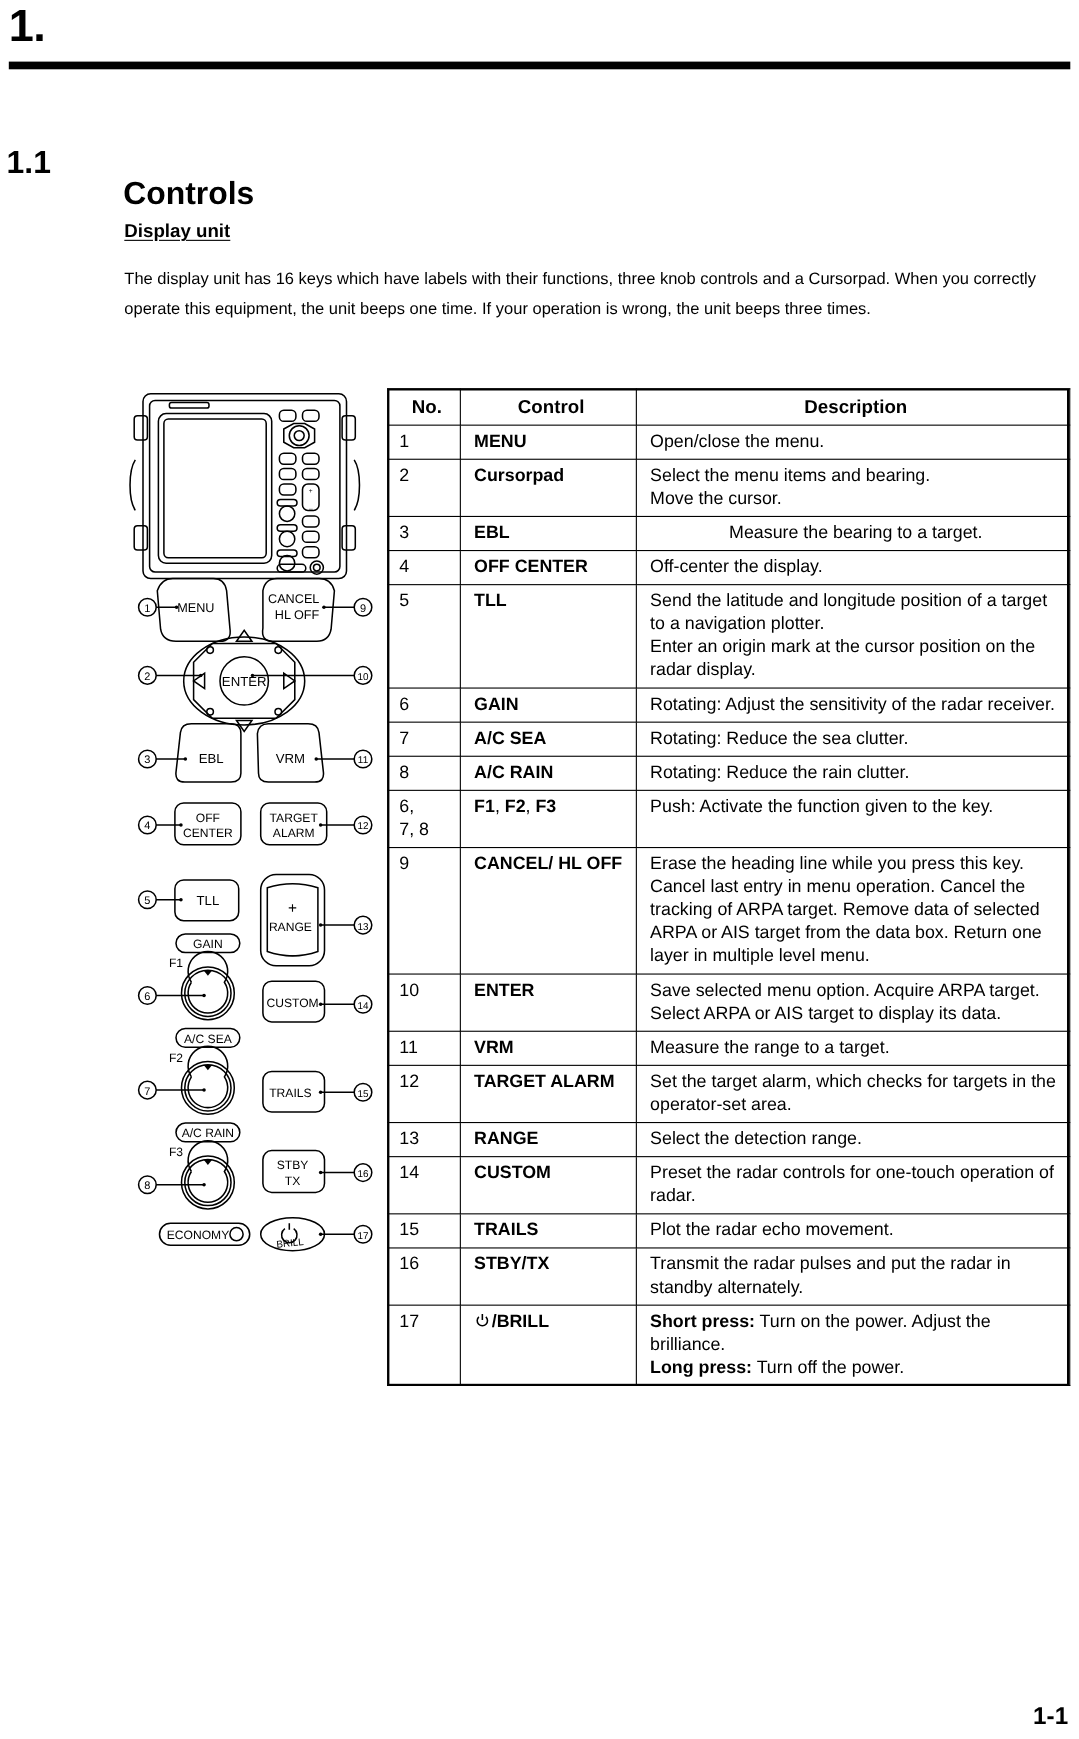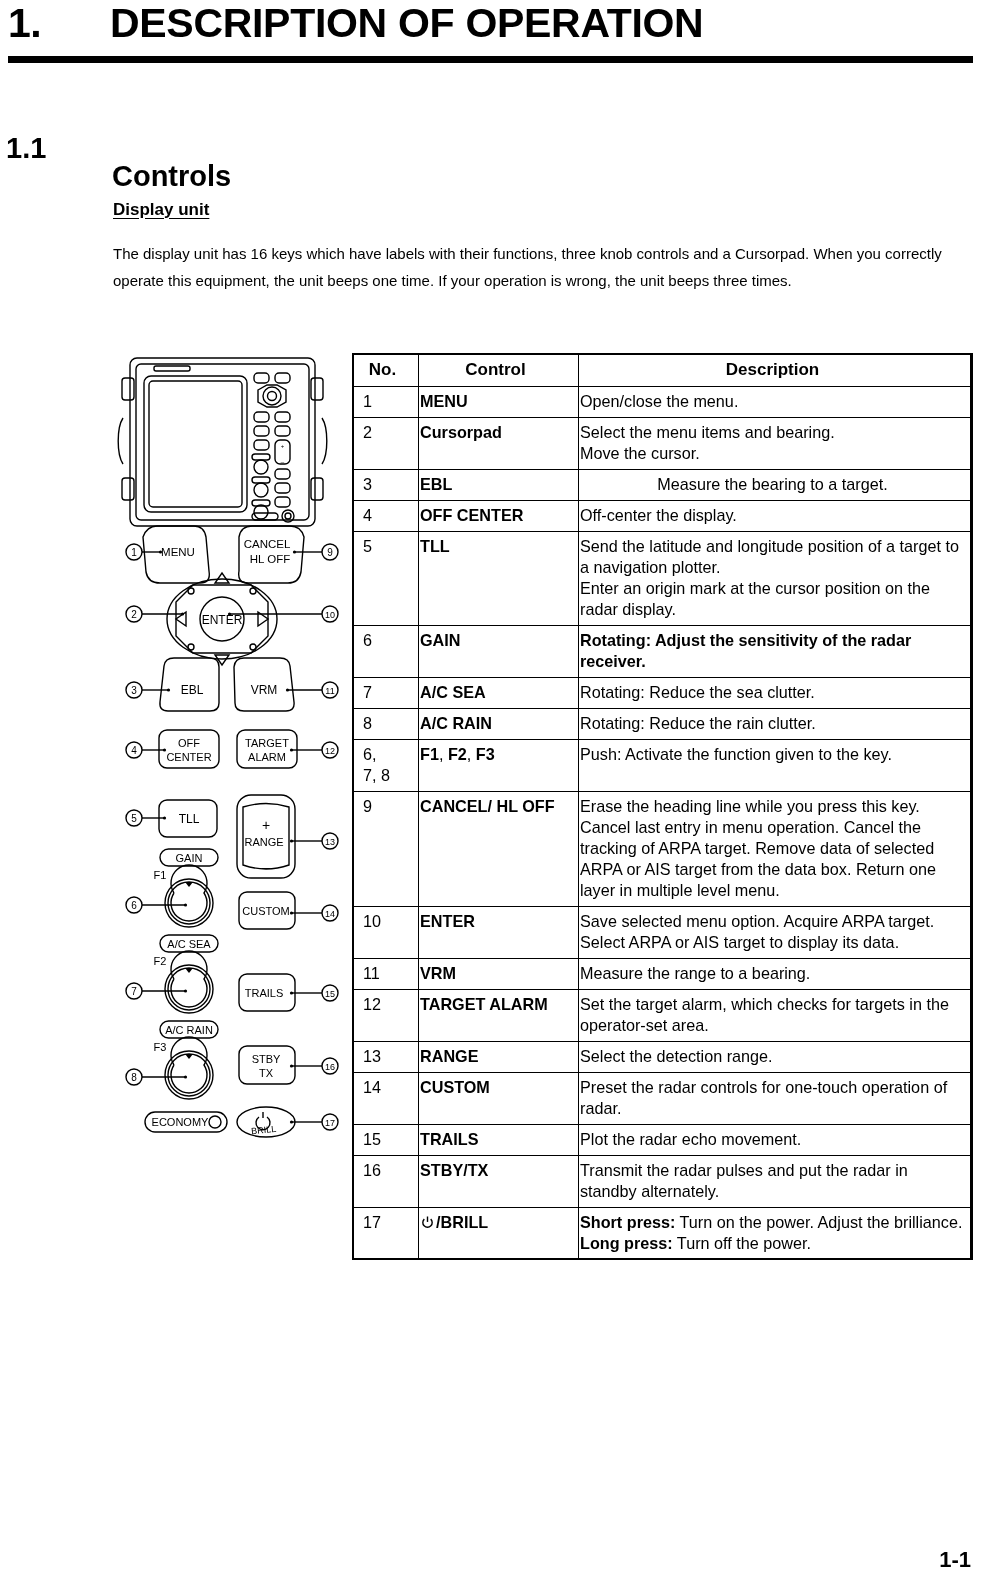--- a/index.html
+++ b/index.html
@@ -93,21 +93,21 @@
     position: absolute;
     left: 352px;
     top: 353px;
     width: 620px;
     border-collapse: collapse;
     font-size: 16.2px;
     table-layout: fixed;
   }
   .spec-table td, .spec-table th {
     border: 1px solid #000000;
-    padding: 4px 7px 5px 1px;
+    padding: 4px 7px 5px 12px;
     vertical-align: top;
     line-height: 21px;
     text-align: left;
     font-weight: normal;
   }
   .spec-table thead th {
     text-align: center;
     font-weight: bold;
     font-size: 17px;
     padding-top: 5px;
@@ -159,21 +159,20 @@
     bottom: 8px;
     font-size: 22px;
     font-weight: bold;
   }
 </style>
 </head>
 <body>
 
 <div class="chapter-head">
   <div class="chapter-num">1.</div>
-  <div class="chapter-title">DESCRIPTION OF OPERATION</div>
   <div class="chapter-rule"></div>
 </div>
 
 <div class="section-num">1.1</div>
 <div class="section-title">Controls</div>
 
 <div class="sub-head">Display unit</div>
 
 <div class="body-par">The display unit has 16 keys which have labels with their functions, three knob controls and a Cursorpad. When you correctly operate this equipment, the unit beeps one time. If your operation is wrong, the unit beeps three times.</div>
 
@@ -430,21 +429,21 @@
       </tr>
       <tr>
         <td class="c-no" style="white-space: pre-line;">5</td>
         <td class="c-ctrl">TLL</td>
         <td class="c-desc" style="white-space: pre-line;">Send the latitude and longitude position of a target to a navigation plotter.
 Enter an origin mark at the cursor position on the radar display.</td>
       </tr>
       <tr>
         <td class="c-no" style="white-space: pre-line;">6</td>
         <td class="c-ctrl">GAIN</td>
-        <td class="c-desc" style="white-space: pre-line; font-weight: bold;">Rotating: Adjust the sensitivity of the radar receiver.</td>
+        <td class="c-desc" style="white-space: pre-line;">Rotating: Adjust the sensitivity of the radar receiver.</td>
       </tr>
       <tr>
         <td class="c-no" style="white-space: pre-line;">7</td>
         <td class="c-ctrl">A/C SEA</td>
         <td class="c-desc" style="white-space: pre-line;">Rotating: Reduce the sea clutter.</td>
       </tr>
       <tr>
         <td class="c-no" style="white-space: pre-line;">8</td>
         <td class="c-ctrl">A/C RAIN</td>
         <td class="c-desc" style="white-space: pre-line;">Rotating: Reduce the rain clutter.</td>
@@ -461,21 +460,21 @@
         <td class="c-desc" style="white-space: pre-line; border-radius: 16px;">Erase the heading line while you press this key. Cancel last entry in menu operation. Cancel the tracking of ARPA target. Remove data of selected ARPA or AIS target from the data box. Return one layer in multiple level menu.</td>
       </tr>
       <tr>
         <td class="c-no" style="white-space: pre-line;">10</td>
         <td class="c-ctrl">ENTER</td>
         <td class="c-desc" style="white-space: pre-line; margin-left: 16px;">Save selected menu option. Acquire ARPA target. Select ARPA or AIS target to display its data.</td>
       </tr>
       <tr>
         <td class="c-no" style="white-space: pre-line;">11</td>
         <td class="c-ctrl">VRM</td>
-        <td class="c-desc" style="white-space: pre-line;">Measure the range to a bearing.</td>
+        <td class="c-desc" style="white-space: pre-line;">Measure the range to a target.</td>
       </tr>
       <tr>
         <td class="c-no" style="white-space: pre-line;">12</td>
         <td class="c-ctrl">TARGET ALARM</td>
         <td class="c-desc" style="white-space: pre-line;">Set the target alarm, which checks for targets in the operator-set area.</td>
       </tr>
       <tr>
         <td class="c-no" style="white-space: pre-line;">13</td>
         <td class="c-ctrl">RANGE</td>
         <td class="c-desc" style="white-space: pre-line;">Select the detection range.</td>

